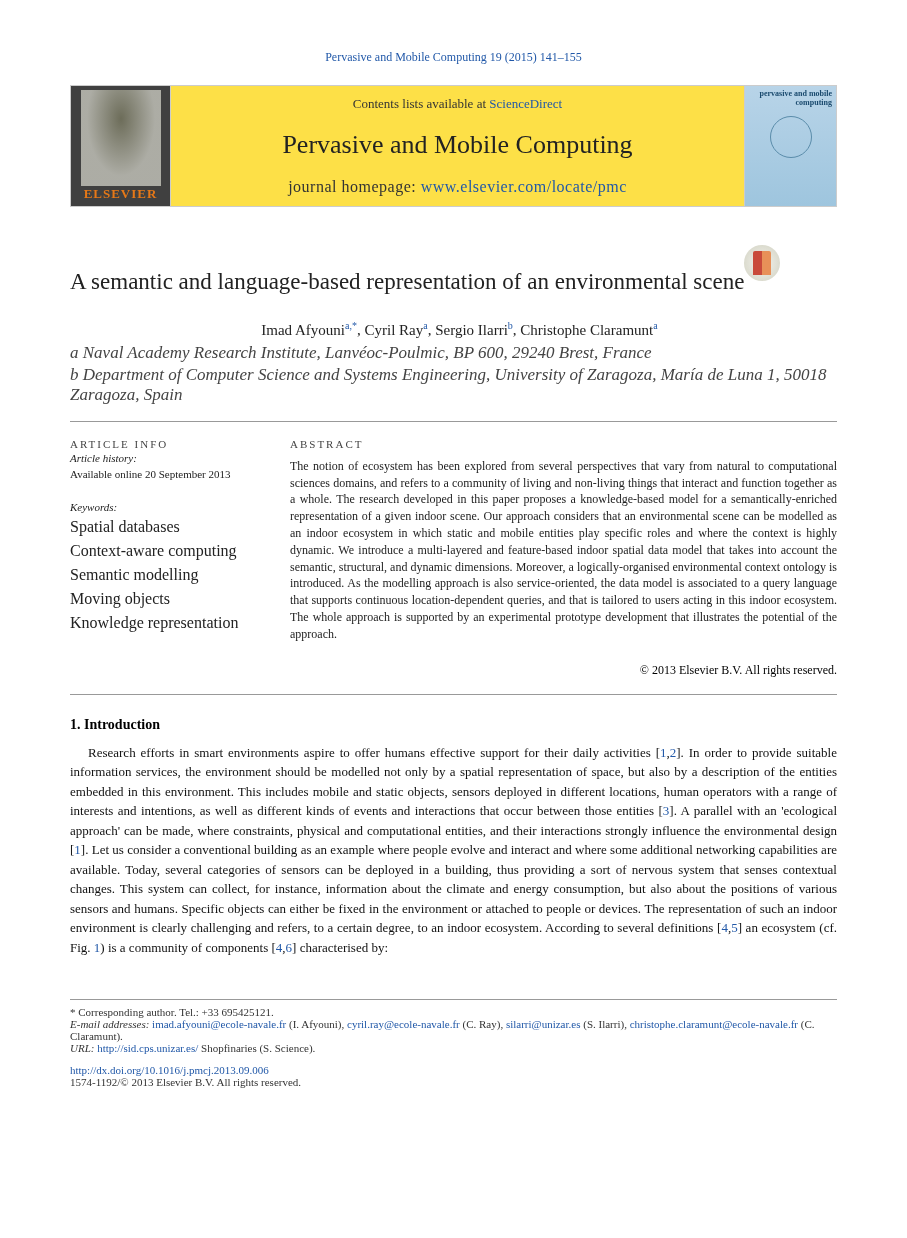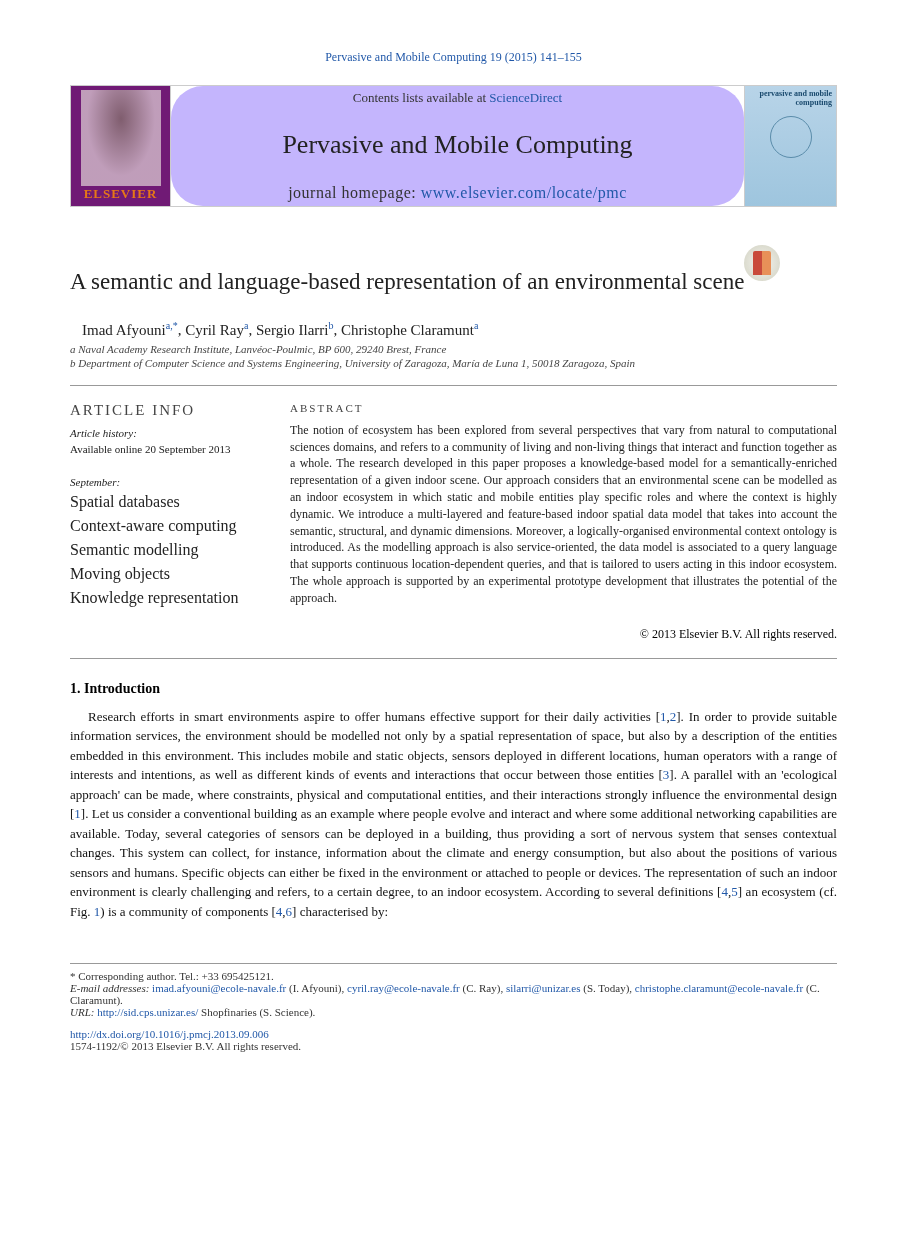--- a/index.html
+++ b/index.html
@@ -23,21 +23,21 @@
 .header-box {
   display: flex;
   align-items: stretch;
   border: 1px solid #ccc;
   margin-bottom: 30px;
 }
 .elsevier-logo {
   width: 100px;
   height: 120px;
   border-right: 1px solid #ccc;
-  background: #701a75;
+  background: #404040;
   display: flex;
   flex-direction: column;
   align-items: center;
   justify-content: flex-end;
   padding: 4px;
   box-sizing: border-box;
 }
 .elsevier-tree {
   flex: 1;
   width: 80px;
@@ -45,26 +45,25 @@
   opacity: 0.6;
 }
 .elsevier-text {
   font-size: 13px;
   letter-spacing: 1px;
   color: #e67817;
   font-weight: bold;
 }
 .center-panel {
   flex: 1;
-  background: #c4b5fd;
+  background: #fde047;
   display: flex;
   flex-direction: column;
   justify-content: space-between;
-  padding: 4px 0;
-  border-radius: 32px;
+  padding: 10px 0;
 }
 .contents-line {
   text-align: center;
   font-size: 13px;
   color: #333;
 }
 .contents-line a {
   color: #2158a8;
   text-decoration: none;
 }
@@ -131,49 +130,49 @@
 .crossmark-inner {
   width: 18px;
   height: 24px;
   background: linear-gradient(90deg, #c94a3b 50%, #e89058 50%);
   border-radius: 2px 2px 0 0;
 }
 .authors {
   font-size: 15px;
   color: #222;
   margin: 18px 0 4px 12px;
+  text-align: center;
 }
 .authors sup {
   font-size: 10px;
   color: #2158a8;
 }
 .affil {
-  font-size: 11px;
+  font-size: 17px;
   font-style: italic;
   color: #444;
   margin: 2px 0;
 }
 .hr {
   border: none;
   border-top: 1px solid #999;
   margin: 16px 0;
 }
 .info-abstract {
   display: flex;
   gap: 40px;
 }
 .info-col {
   width: 180px;
   font-size: 11px;
 }
 .info-head {
-  font-size: 15px;
+  font-size: 11px;
   letter-spacing: 2px;
   color: #444;
-  margin-bottom: 6px;
 }
 .info-text {
   font-size: 11px;
   color: #222;
   font-style: italic;
   line-height: 1.5;
 }
 .keywords {
   margin-top: 16px;
 }
@@ -287,21 +286,21 @@
 <hr class="hr">
 
 <div class="info-abstract">
   <div class="info-col">
     <div class="info-head">ARTICLE INFO</div>
     <div class="info-text">
       <div>Article history:</div>
       <div style="font-style:normal">Available online 20 September 2013</div>
     </div>
     <div class="keywords">
-      <div class="info-text">September:</div>
+      <div class="info-text">Keywords:</div>
       <div class="kw-list">
         <div>Spatial databases</div>
         <div>Context-aware computing</div>
         <div>Semantic modelling</div>
         <div>Moving objects</div>
         <div>Knowledge representation</div>
       </div>
     </div>
   </div>
   <div class="abstract-col">
@@ -324,21 +323,21 @@
 
 <div class="footnotes">
   <div>* Corresponding author. Tel.: +33 695425121.</div>
   <div>
     <span style="font-style:italic">E-mail addresses:</span>
     <a href="#">imad.afyouni@ecole-navale.fr</a>
     <span>(I. Afyouni)</span>,
     <a href="#">cyril.ray@ecole-navale.fr</a>
     <span>(C. Ray)</span>,
     <a href="#">silarri@unizar.es</a>
-    <span>(S. Today)</span>,
+    <span>(S. Ilarri)</span>,
     <a href="#">christophe.claramunt@ecole-navale.fr</a>
     <span>(C. Claramunt)</span>.
   </div>
   <div>
     <span style="font-style:italic">URL:</span>
     <a href="#">http://sid.cps.unizar.es/</a>
     <span>Shopfinaries</span>
     <span>(S. Science).</span>
   </div>
   <div class="doi">

